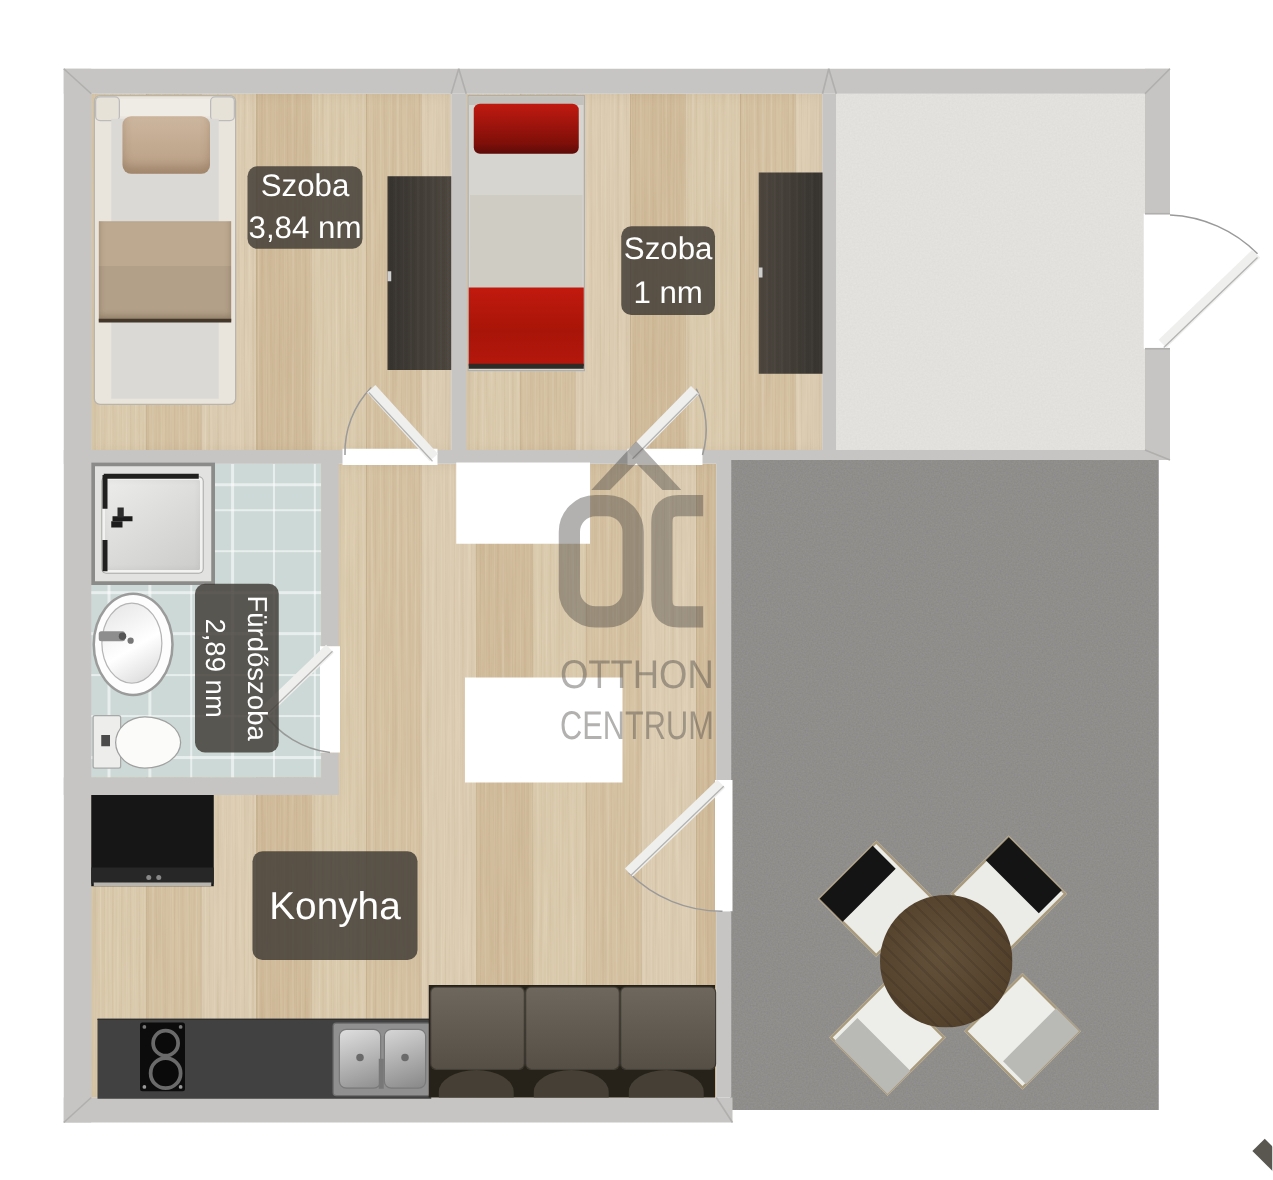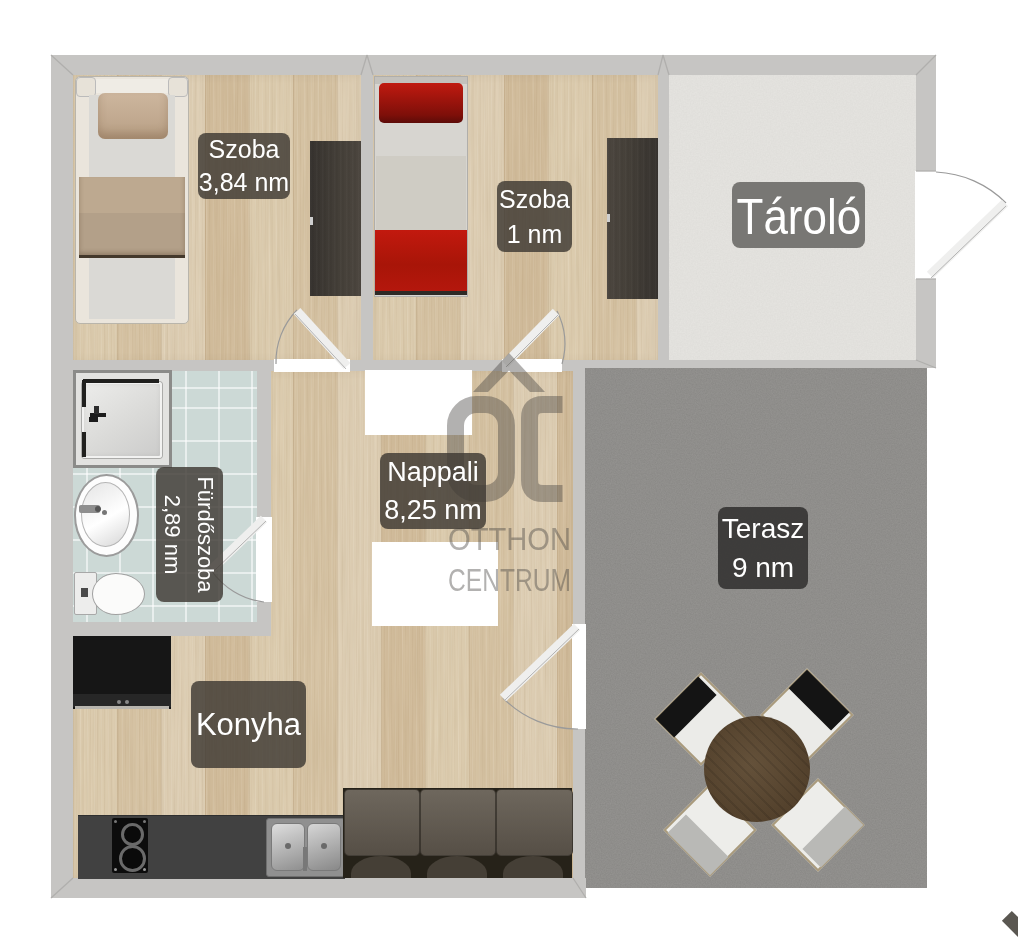--- a/index.html
+++ b/index.html
@@ -268,33 +268,22 @@
   </svg>
 
   <div class="lbl" style="left:198px;top:133px;width:92px;height:66px;font-size:25px;line-height:33px;">
     <div>Szoba</div>
       <div>3,84 nm</div>
   </div>
   <div class="lbl" style="left:497px;top:181px;width:75px;height:71px;font-size:25px;line-height:35px;">
     <div>Szoba</div>
       <div>1 nm</div>
   </div>
-  <div class="lbl" style="left:732px;top:182px;width:133px;height:66px;font-size:50px;background:rgba(112,111,108,0.93);">
-    <div style="transform:scaleX(0.88);padding-top:3px;">Tároló</div>
-  </div>
-  <div class="lbl" style="left:380px;top:453px;width:106px;height:76px;font-size:27px;line-height:38px;">
-    <div>Nappali</div>
-      <div>8,25 nm</div>
-  </div>
   <div class="lbl" style="left:122px;top:501px;width:135px;height:67px;font-size:22px;line-height:33px;transform:rotate(90deg);">
     <div>Fürdőszoba</div>
       <div>2,89 nm</div>
   </div>
-  <div class="lbl" style="left:191px;top:681px;width:115px;height:87px;font-size:31px;line-height:41px;">
+  <div class="lbl" style="left:202px;top:681px;width:132px;height:87px;font-size:31px;line-height:41px;">
     <div>Konyha</div>
-  </div>
-  <div class="lbl" style="left:718px;top:507px;width:90px;height:82px;font-size:28px;line-height:39px;background:rgba(50,49,48,0.88);">
-    <div>Terasz</div>
-      <div>9 nm</div>
   </div>
 
   <div class="abs" style="left:1001px;top:923px;width:40px;height:14px;background:#5a5751;transform:rotate(45deg);"></div>
 </div>
 
 </body></html>

